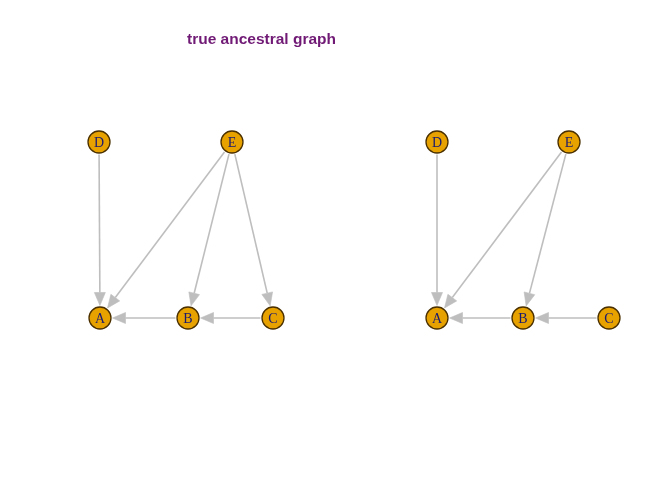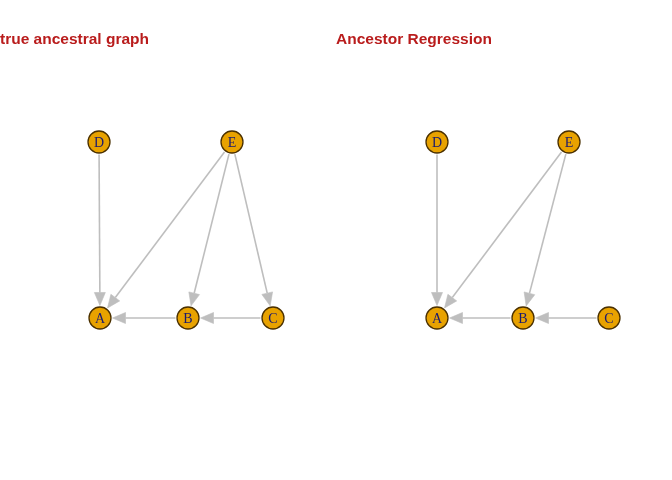--- a/index.html
+++ b/index.html
@@ -24,25 +24,25 @@
     top: 0;
     height: 480px;
   }
   #panel-left  { left: 0px;   width: 336px; }
   #panel-right { left: 336px; width: 336px; }
   .panel-title {
     position: absolute;
     top: 30px;
     left: 0;
     width: 100%;
-    text-align: left;
+    text-align: right;
     font-family: "Liberation Sans", sans-serif;
     font-weight: bold;
     font-size: 15.5px;
-    color: #b91c1c;
+    color: #701a75;
     letter-spacing: 0px;
     white-space: nowrap;
   }
   .graph-svg {
     position: absolute;
     top: 0;
     left: 0;
     width: 336px;
     height: 480px;
     display: block;
@@ -109,21 +109,20 @@
           </g>
           <g>
             <circle cx="273" cy="318" r="11" fill="#E8A200" stroke="#4a3000" stroke-width="1.3"></circle>
             <text x="273" y="318.5" class="node-label">C</text>
           </g>
         </g>
       </svg>
   </div>
 
   <div class="panel" id="panel-right">
-    <div class="panel-title">Ancestor Regression</div>
     <svg class="graph-svg" id="svg-right" viewBox="0 0 336 480">
         <g>
           <g>
             <line x1="101.00" y1="154.50" x2="101.00" y2="292.50" stroke="#BEBEBE" stroke-width="1.6" stroke-linecap="butt"></line>
             <polygon points="101.00,305.50 95.50,292.50 106.50,292.50" fill="#BEBEBE" stroke="#BEBEBE" stroke-width="0.6" stroke-linejoin="miter"></polygon>
           </g>
           <g>
             <line x1="225.50" y1="152.00" x2="116.30" y2="297.60" stroke="#BEBEBE" stroke-width="1.6" stroke-linecap="butt"></line>
             <polygon points="108.50,308.00 111.90,294.30 120.70,300.90" fill="#BEBEBE" stroke="#BEBEBE" stroke-width="0.6" stroke-linejoin="miter"></polygon>
           </g>

